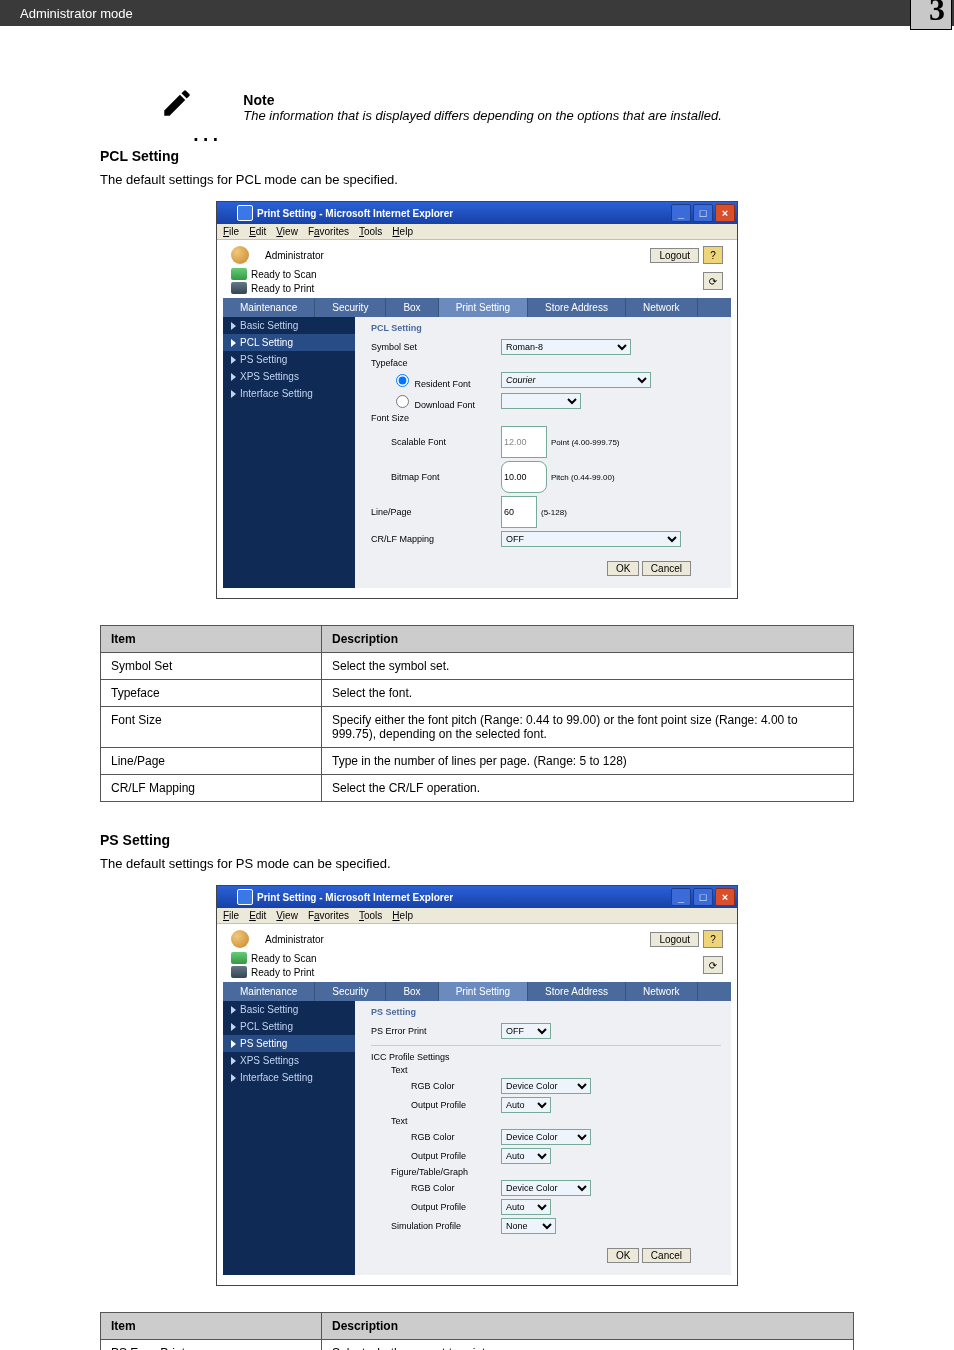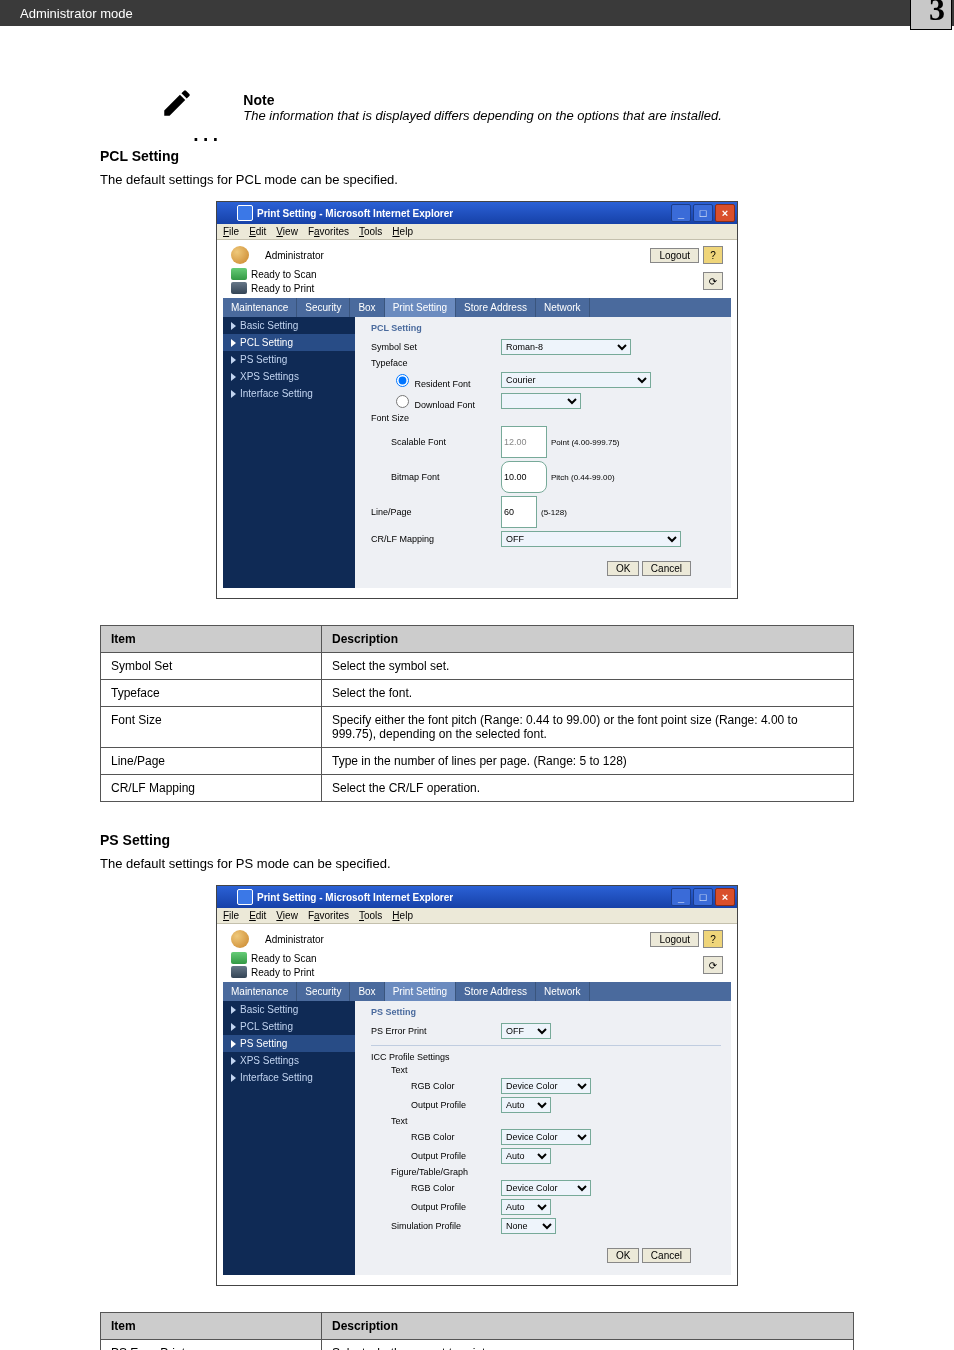--- a/index.html
+++ b/index.html
@@ -33,21 +33,21 @@
   .admin-left { display: flex; align-items: center; gap: 16px; }
   .user-icon { width: 18px; height: 18px; background: radial-gradient(circle at 6px 6px, #efc97b, #c9842a); border-radius: 50%; }
   .logout-btn, .q-btn, .refresh-btn, .ok-btn, .cancel-btn { background: #ece9d8; border: 1px solid #888; font-size: 10px; padding: 1px 8px; cursor: pointer; }
   .q-btn { width: 20px; height: 18px; padding: 0; background: #efd57a; }
   .refresh-btn { width: 20px; height: 18px; padding: 0; }
   .status-lines { display: flex; flex-direction: column; gap: 2px; }
   .status-line { display: flex; align-items: center; gap: 4px; }
   .scan-icon, .print-icon { width: 16px; height: 12px; background: linear-gradient(#6c7, #394); border-radius: 2px; }
   .print-icon { background: linear-gradient(#678, #345); }
   .tabbar { background: #4a6a9d; display: flex; color: #fff; font-size: 10px; }
-  .tabbar div { padding: 4px 8px; border-right: 1px solid #3a557d; text-align: center; }
+  .tabbar div { padding: 4px 17px; border-right: 1px solid #3a557d; text-align: center; }
   .tabbar .tab-active { background: #6b8bbf; }
   .ie-main { display: flex; }
   .sidebar { width: 132px; background: #0f2a55; color: #c2d4f0; font-size: 10px; }
   .sidebar div { padding: 3px 6px 3px 8px; display: flex; align-items: center; gap: 4px; }
   .sidebar .active { background: #284c86; color: #fff; }
   .tri { width: 0; height: 0; border-top: 4px solid transparent; border-bottom: 4px solid transparent; border-left: 5px solid currentColor; }
   .panel { flex: 1; background: #eef0f4; padding: 6px 10px 12px 16px; font-size: 9px; }
   .panel-title { font-weight: bold; color: #4a6a9d; margin-bottom: 6px; }
   .panel-row { display: flex; align-items: center; margin: 3px 0; }
   .panel-label { width: 130px; }
@@ -174,21 +174,21 @@
             <div class="panel-title">PCL Setting</div>
             <div class="panel-row">
               <span class="panel-label">Symbol Set</span>
               <select style="width:130px;"><option>Roman-8</option></select>
             </div>
             <div class="panel-row">
                 <span class="panel-label">Typeface</span>
               </div>
             <div class="panel-row">
               <span class="panel-sublabel"><input type="radio" checked="" style=""> <span>Resident Font</span></span>
-              <select style="width:150px;"><option>Courier</option></select>
+              <select style="width:150px;font-style:italic;"><option>Courier</option></select>
             </div>
             <div class="panel-row">
               <span class="panel-sublabel"><input type="radio" style=""> <span>Download Font</span></span>
               <select style="width:80px;"><option></option></select>
             </div>
             <div class="panel-row">
                 <span class="panel-label">Font Size</span>
               </div>
             <div class="panel-row">
               <span class="panel-sublabel">Scalable Font</span>

